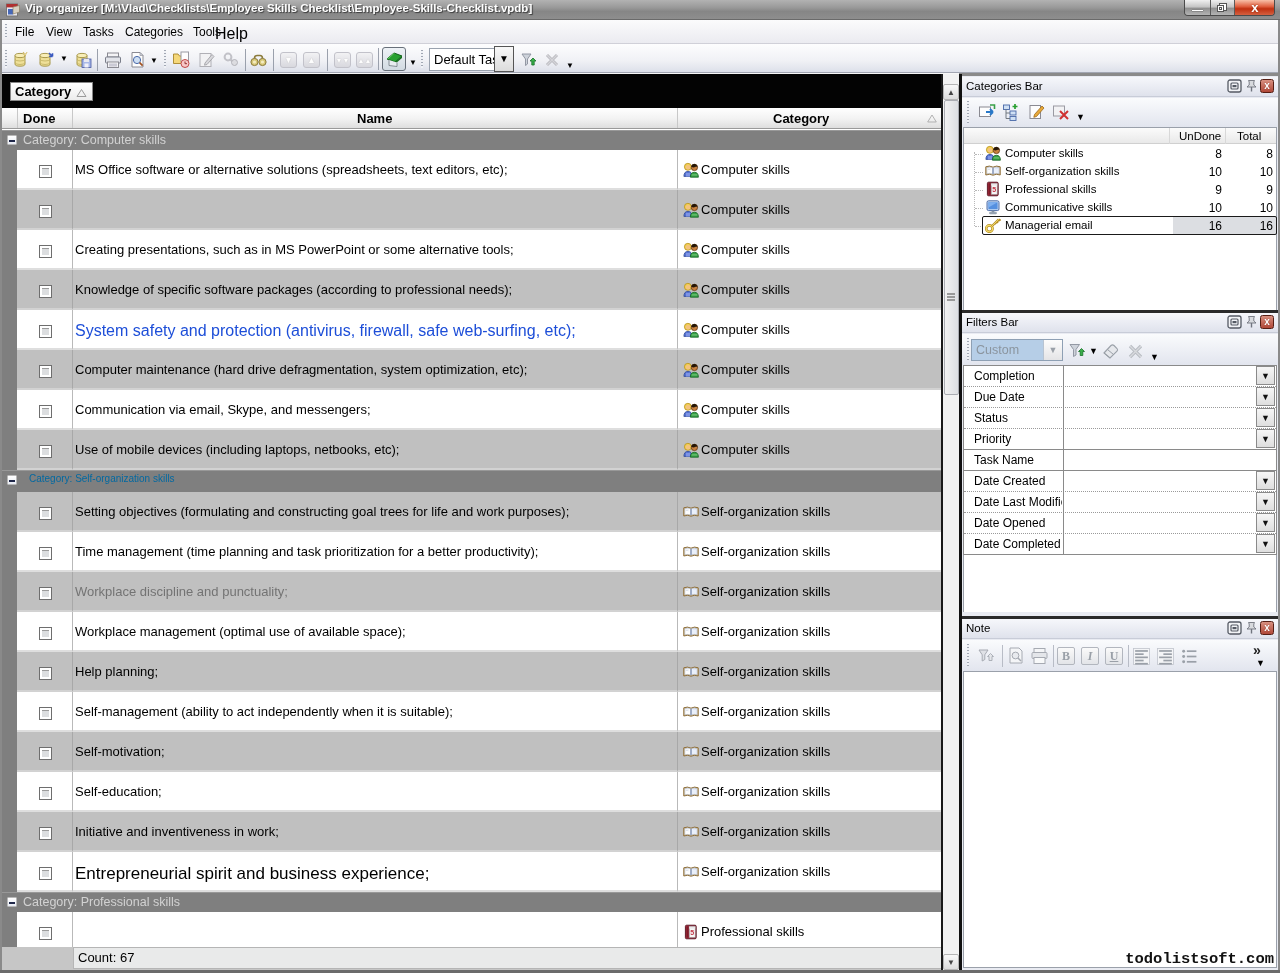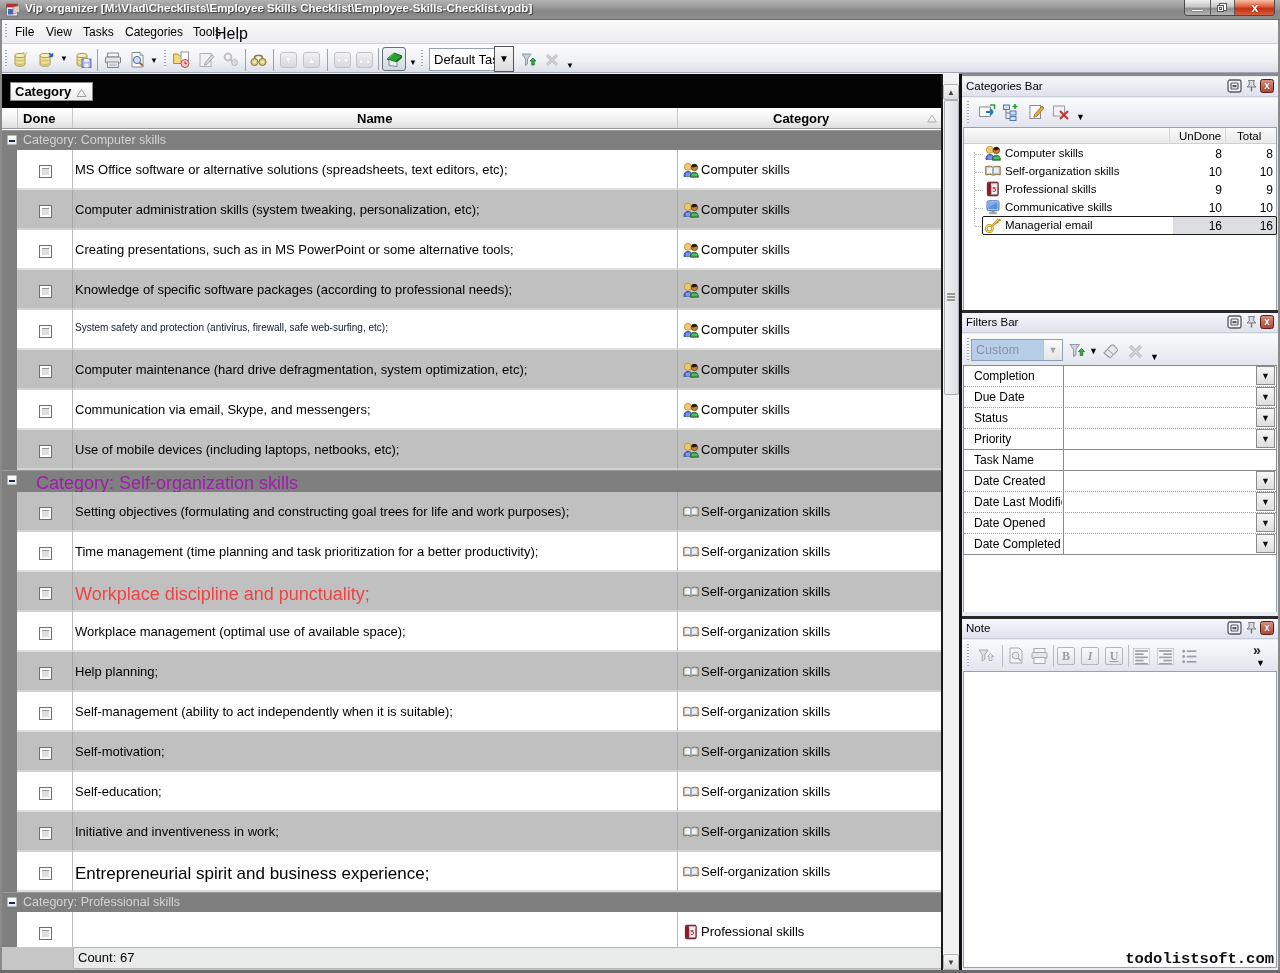--- a/index.html
+++ b/index.html
@@ -167,21 +167,20 @@
 <path d="M7.4 15.2 Q7.4 10.3 11.4 10.3 Q15.4 10.3 15.4 15.2 Z" fill="#36a046" stroke="#156325" stroke-width="0.8"></path>
 <path d="M8.6 12.2 L14.4 12.2 L14.4 13.6 L8.6 13.6 Z" fill="#8ad48a" opacity="0.6"></path>
 </svg>
 <div class="tx" style="left:699px;top:88px;font-size:13px;color:#000">Computer skills</div>
 <div class="abs" style="left:0;top:116px;width:15px;height:40px;background:#7f7f7f"></div>
 <div class="abs" style="left:15px;top:116px;width:55px;height:40px;background:#c0c0c0;border-bottom:2px solid #d2d2d2"></div>
 <div class="abs" style="left:70px;top:116px;width:605px;height:40px;background:#c0c0c0;border-left:1px solid #a8a8a8;border-bottom:2px solid #d2d2d2"></div>
 <div class="abs" style="left:675px;top:116px;width:264px;height:40px;background:#c0c0c0;border-left:1px solid #a8a8a8;border-bottom:2px solid #d2d2d2"></div>
 <div class="abs" style="left:37px;top:131px;width:13px;height:13px;background:#fff;border:1px solid #6e6e6e"></div>
 <div class="abs" style="left:40px;top:134px;width:7px;height:7px;background:#dcdee0;border-top:1px solid #9a9a9a"></div>
-<div class="tx" style="left:73px;top:128px;font-size:13px;color:#000">Computer administration skills (system tweaking, personalization, etc);</div>
 <svg width="16" height="16" viewBox="0 0 16 16" style="position:absolute;left:681px;top:128px">
 <circle cx="4.9" cy="4.8" r="3.5" fill="#f2d050" stroke="#b89020" stroke-width="0.8"></circle>
 <circle cx="5.1" cy="5.3" r="2.3" fill="#f4c280"></circle>
 <path d="M0.9 14.4 Q0.9 9.4 5 9.4 Q9.1 9.4 9.1 14.4 Z" fill="#5571d2" stroke="#2e4a96" stroke-width="0.8"></path>
 <path d="M3 10.4 Q5 11.8 7 10.4 L7 14.4 L3 14.4 Z" fill="#7e94e4"></path>
 <circle cx="11.4" cy="5.4" r="3.2" fill="#c8813f" stroke="#59310f" stroke-width="0.7"></circle>
 <path d="M8.4 5.0 Q8.6 1.9 11.4 2.0 Q14.3 2.1 14.5 5.6 L13.4 4.6 Q11.2 6.0 8.4 5.0 Z" fill="#241708"></path>
 <path d="M7.4 15.2 Q7.4 10.3 11.4 10.3 Q15.4 10.3 15.4 15.2 Z" fill="#36a046" stroke="#156325" stroke-width="0.8"></path>
 <path d="M8.6 12.2 L14.4 12.2 L14.4 13.6 L8.6 13.6 Z" fill="#8ad48a" opacity="0.6"></path>
 </svg>
@@ -221,21 +220,21 @@
 <path d="M7.4 15.2 Q7.4 10.3 11.4 10.3 Q15.4 10.3 15.4 15.2 Z" fill="#36a046" stroke="#156325" stroke-width="0.8"></path>
 <path d="M8.6 12.2 L14.4 12.2 L14.4 13.6 L8.6 13.6 Z" fill="#8ad48a" opacity="0.6"></path>
 </svg>
 <div class="tx" style="left:699px;top:208px;font-size:13px;color:#000">Computer skills</div>
 <div class="abs" style="left:0;top:236px;width:15px;height:40px;background:#7f7f7f"></div>
 <div class="abs" style="left:15px;top:236px;width:55px;height:40px;background:#ffffff;border-bottom:2px solid #dedede"></div>
 <div class="abs" style="left:70px;top:236px;width:605px;height:40px;background:#ffffff;border-left:1px solid #b9b9b9;border-bottom:2px solid #dedede"></div>
 <div class="abs" style="left:675px;top:236px;width:264px;height:40px;background:#ffffff;border-left:1px solid #b9b9b9;border-bottom:2px solid #dedede"></div>
 <div class="abs" style="left:37px;top:251px;width:13px;height:13px;background:#fff;border:1px solid #6e6e6e"></div>
 <div class="abs" style="left:40px;top:254px;width:7px;height:7px;background:#dcdee0;border-top:1px solid #9a9a9a"></div>
-<div class="tx" style="left:73px;top:248px;font-size:10px;color:#0f172a">System safety and protection (antivirus, firewall, safe web-surfing, etc);</div>
+<div class="tx" style="left:73px;top:248px;font-size:16px;color:#1d4ed8">System safety and protection (antivirus, firewall, safe web-surfing, etc);</div>
 <svg width="16" height="16" viewBox="0 0 16 16" style="position:absolute;left:681px;top:248px">
 <circle cx="4.9" cy="4.8" r="3.5" fill="#f2d050" stroke="#b89020" stroke-width="0.8"></circle>
 <circle cx="5.1" cy="5.3" r="2.3" fill="#f4c280"></circle>
 <path d="M0.9 14.4 Q0.9 9.4 5 9.4 Q9.1 9.4 9.1 14.4 Z" fill="#5571d2" stroke="#2e4a96" stroke-width="0.8"></path>
 <path d="M3 10.4 Q5 11.8 7 10.4 L7 14.4 L3 14.4 Z" fill="#7e94e4"></path>
 <circle cx="11.4" cy="5.4" r="3.2" fill="#c8813f" stroke="#59310f" stroke-width="0.7"></circle>
 <path d="M8.4 5.0 Q8.6 1.9 11.4 2.0 Q14.3 2.1 14.5 5.6 L13.4 4.6 Q11.2 6.0 8.4 5.0 Z" fill="#241708"></path>
 <path d="M7.4 15.2 Q7.4 10.3 11.4 10.3 Q15.4 10.3 15.4 15.2 Z" fill="#36a046" stroke="#156325" stroke-width="0.8"></path>
 <path d="M8.6 12.2 L14.4 12.2 L14.4 13.6 L8.6 13.6 Z" fill="#8ad48a" opacity="0.6"></path>
 </svg>
@@ -290,21 +289,21 @@
 <path d="M3 10.4 Q5 11.8 7 10.4 L7 14.4 L3 14.4 Z" fill="#7e94e4"></path>
 <circle cx="11.4" cy="5.4" r="3.2" fill="#c8813f" stroke="#59310f" stroke-width="0.7"></circle>
 <path d="M8.4 5.0 Q8.6 1.9 11.4 2.0 Q14.3 2.1 14.5 5.6 L13.4 4.6 Q11.2 6.0 8.4 5.0 Z" fill="#241708"></path>
 <path d="M7.4 15.2 Q7.4 10.3 11.4 10.3 Q15.4 10.3 15.4 15.2 Z" fill="#36a046" stroke="#156325" stroke-width="0.8"></path>
 <path d="M8.6 12.2 L14.4 12.2 L14.4 13.6 L8.6 13.6 Z" fill="#8ad48a" opacity="0.6"></path>
 </svg>
 <div class="tx" style="left:699px;top:368px;font-size:13px;color:#000">Computer skills</div>
 <div class="abs" style="left:0;top:396px;width:939px;height:22px;background:#7f7f7f;border-top:1px solid #989898"></div>
 <div class="abs" style="left:5px;top:401px;width:10px;height:10px;border:1px solid #b8b8b8;background:linear-gradient(#ffffff,#e8ecf4);border-radius:1px"></div>
 <div class="abs" style="left:7px;top:405.5px;width:6px;height:2px;background:#20284a"></div>
-<div class="tx" style="left:34px;top:399px;font-size:18px;color:#a21caf">Category: Self-organization skills</div>
+<div class="tx" style="left:27px;top:399px;font-size:10px;color:#0369a1">Category: Self-organization skills</div>
 <div class="abs" style="left:0;top:418px;width:15px;height:40px;background:#7f7f7f"></div>
 <div class="abs" style="left:15px;top:418px;width:55px;height:40px;background:#c0c0c0;border-bottom:2px solid #d2d2d2"></div>
 <div class="abs" style="left:70px;top:418px;width:605px;height:40px;background:#c0c0c0;border-left:1px solid #a8a8a8;border-bottom:2px solid #d2d2d2"></div>
 <div class="abs" style="left:675px;top:418px;width:264px;height:40px;background:#c0c0c0;border-left:1px solid #a8a8a8;border-bottom:2px solid #d2d2d2"></div>
 <div class="abs" style="left:37px;top:433px;width:13px;height:13px;background:#fff;border:1px solid #6e6e6e"></div>
 <div class="abs" style="left:40px;top:436px;width:7px;height:7px;background:#dcdee0;border-top:1px solid #9a9a9a"></div>
 <div class="tx" style="left:73px;top:430px;font-size:13px;color:#000">Setting objectives (formulating and constructing goal trees for life and work purposes);</div>
 <svg width="16" height="16" viewBox="0 0 16 16" style="position:absolute;left:681px;top:430px">
 <path d="M0.8 3.8 Q4.5 2.2 8 4.2 Q11.5 2.2 15.2 3.8 L15.2 12 Q11.5 10.4 8 12.2 Q4.5 10.4 0.8 12 Z" fill="#d9b87a" stroke="#8d6d38" stroke-width="1"></path>
 <path d="M1.8 4.6 Q5 3.2 7.5 4.8 L7.5 11.1 Q5 9.8 1.8 10.8 Z" fill="#fdfdfd" stroke="#a8b4c8" stroke-width="0.6"></path>
@@ -327,21 +326,21 @@
 <path d="M5.5 5.2 Q4 4.6 2.8 5.0 M5.5 6.8 Q4 6.2 2.8 6.6 M13.2 5.0 Q12 4.6 10.5 5.2" stroke="#b8c4d8" stroke-width="0.5" fill="none"></path>
 <path d="M7.5 4.8 L8.5 4.8 L8.5 11.2 L7.5 11.2 Z" fill="#7e96c8"></path>
 </svg>
 <div class="tx" style="left:699px;top:470px;font-size:13px;color:#000">Self-organization skills</div>
 <div class="abs" style="left:0;top:498px;width:15px;height:40px;background:#7f7f7f"></div>
 <div class="abs" style="left:15px;top:498px;width:55px;height:40px;background:#c0c0c0;border-bottom:2px solid #d2d2d2"></div>
 <div class="abs" style="left:70px;top:498px;width:605px;height:40px;background:#c0c0c0;border-left:1px solid #a8a8a8;border-bottom:2px solid #d2d2d2"></div>
 <div class="abs" style="left:675px;top:498px;width:264px;height:40px;background:#c0c0c0;border-left:1px solid #a8a8a8;border-bottom:2px solid #d2d2d2"></div>
 <div class="abs" style="left:37px;top:513px;width:13px;height:13px;background:#fff;border:1px solid #6e6e6e"></div>
 <div class="abs" style="left:40px;top:516px;width:7px;height:7px;background:#dcdee0;border-top:1px solid #9a9a9a"></div>
-<div class="tx" style="left:73px;top:510px;font-size:18px;color:#ef4444">Workplace discipline and punctuality;</div>
+<div class="tx" style="left:73px;top:510px;font-size:13px;color:#737373">Workplace discipline and punctuality;</div>
 <svg width="16" height="16" viewBox="0 0 16 16" style="position:absolute;left:681px;top:510px">
 <path d="M0.8 3.8 Q4.5 2.2 8 4.2 Q11.5 2.2 15.2 3.8 L15.2 12 Q11.5 10.4 8 12.2 Q4.5 10.4 0.8 12 Z" fill="#d9b87a" stroke="#8d6d38" stroke-width="1"></path>
 <path d="M1.8 4.6 Q5 3.2 7.5 4.8 L7.5 11.1 Q5 9.8 1.8 10.8 Z" fill="#fdfdfd" stroke="#a8b4c8" stroke-width="0.6"></path>
 <path d="M14.2 4.6 Q11 3.2 8.5 4.8 L8.5 11.1 Q11 9.8 14.2 10.8 Z" fill="#eaf0fb" stroke="#a8b4c8" stroke-width="0.6"></path>
 <path d="M5.5 5.2 Q4 4.6 2.8 5.0 M5.5 6.8 Q4 6.2 2.8 6.6 M13.2 5.0 Q12 4.6 10.5 5.2" stroke="#b8c4d8" stroke-width="0.5" fill="none"></path>
 <path d="M7.5 4.8 L8.5 4.8 L8.5 11.2 L7.5 11.2 Z" fill="#7e96c8"></path>
 </svg>
 <div class="tx" style="left:699px;top:510px;font-size:13px;color:#000">Self-organization skills</div>
 <div class="abs" style="left:0;top:538px;width:15px;height:40px;background:#7f7f7f"></div>
 <div class="abs" style="left:15px;top:538px;width:55px;height:40px;background:#ffffff;border-bottom:2px solid #dedede"></div>

